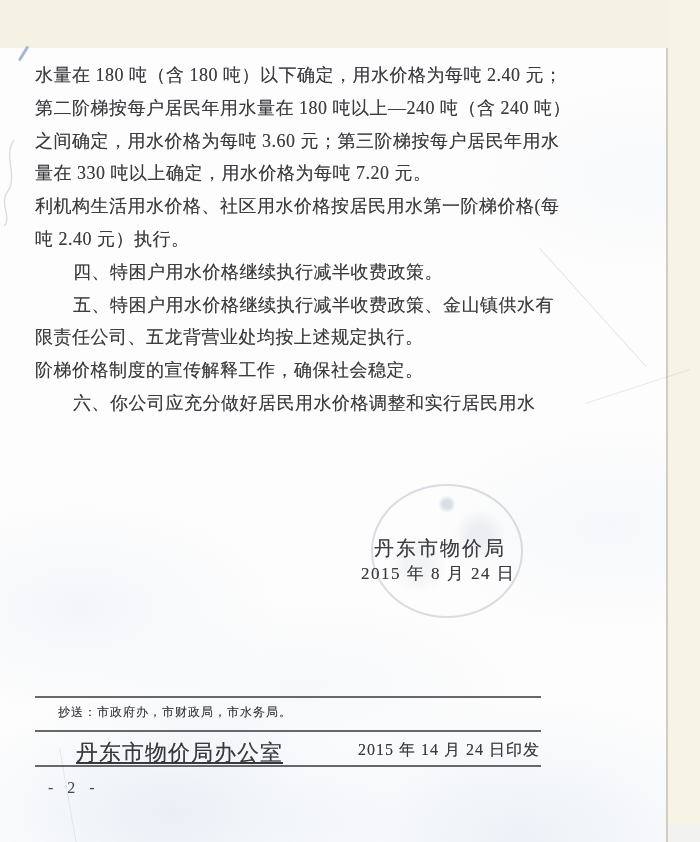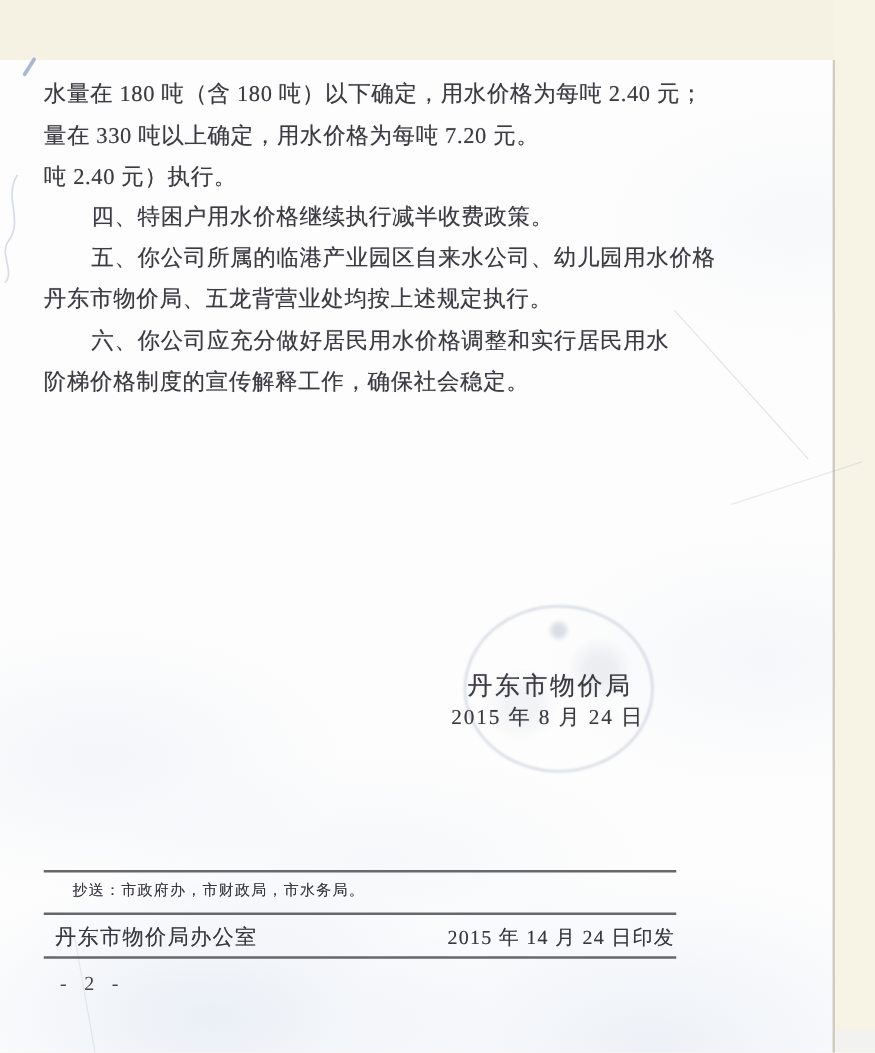--- a/index.html
+++ b/index.html
@@ -92,22 +92,22 @@
   
   .fline{position:absolute;left:35px;width:506px;height:1.6px;background:#4d4d52;opacity:.85;}
   .fline1{top:648px;}
   .fline2{top:682px;}
   .fline3{top:717px;}
   .cc-row{
     position:absolute;left:58px;top:656px;font-size:12px;letter-spacing:1px;
     color:#38383e;text-shadow:0 0 .5px rgba(56,56,62,.5);white-space:nowrap;
   }
   .issuer{
-    position:absolute;left:44px;top:690px;font-size:17px;letter-spacing:1px;
-    color:#38383e;text-shadow:0 0 .5px rgba(56,56,62,.5);white-space:nowrap;
+    position:absolute;left:76px;top:690px;font-size:22px;letter-spacing:1px;
+    color:#38383e;text-shadow:0 0 .5px rgba(56,56,62,.5);white-space:nowrap;text-decoration:underline;
   }
   .print-date{
     position:absolute;left:358px;top:692px;font-size:16px;letter-spacing:1px;
     color:#38383e;text-shadow:0 0 .5px rgba(56,56,62,.5);white-space:nowrap;
   }
   .page-num{
     position:absolute;left:48px;top:731px;font-size:16px;letter-spacing:5px;
     color:#44444a;white-space:nowrap;
   }
 </style>
@@ -121,27 +121,30 @@
   <div class="crease1"></div>
   <div class="crease2"></div>
   <div class="crease3"></div>
   <div class="blue-mark"></div>
   <svg class="margin-squiggle" width="26" height="90" viewBox="0 0 26 90">
     <path d="M14,2 C2,20 20,38 6,56 C0,66 12,80 4,88" fill="none" stroke="#b6bfcd" stroke-width="1.4" opacity="0.5"></path>
   </svg>
 
   <div class="doc-body">
       <div class="doc-line">水量在 180 吨（含 180 吨）以下确定，用水价格为每吨 2.40 元；</div>
+      <div class="doc-line">第二阶梯按每户居民年用水量在 180 吨以上—240 吨（含 240 吨）</div>
+      <div class="doc-line">之间确定，用水价格为每吨 3.60 元；第三阶梯按每户居民年用水</div>
       <div class="doc-line">量在 330 吨以上确定，用水价格为每吨 7.20 元。</div>
+      <div class="doc-line">利机构生活用水价格、社区用水价格按居民用水第一阶梯价格(每</div>
       <div class="doc-line">吨 2.40 元）执行。</div>
       <div class="doc-line indent">四、特困户用水价格继续执行减半收费政策。</div>
-      <div class="doc-line indent">五、你公司所属的临港产业园区自来水公司、幼儿园用水价格</div>
-      <div class="doc-line">丹东市物价局、五龙背营业处均按上述规定执行。</div>
+      <div class="doc-line indent">五、特困户用水价格继续执行减半收费政策、金山镇供水有</div>
+      <div class="doc-line">限责任公司、五龙背营业处均按上述规定执行。</div>
+      <div class="doc-line">阶梯价格制度的宣传解释工作，确保社会稳定。</div>
       <div class="doc-line indent">六、你公司应充分做好居民用水价格调整和实行居民用水</div>
-      <div class="doc-line">阶梯价格制度的宣传解释工作，确保社会稳定。</div>
     </div>
 
   <div class="seal"></div>
   <div class="sig-agency">丹东市物价局</div>
   <div class="sig-date">2015 年 8 月 24 日</div>
 
   <div class="fline fline1"></div>
   <div class="cc-row">抄送：市政府办，市财政局，市水务局。</div>
   <div class="fline fline2"></div>
   <div class="issuer">丹东市物价局办公室</div>

